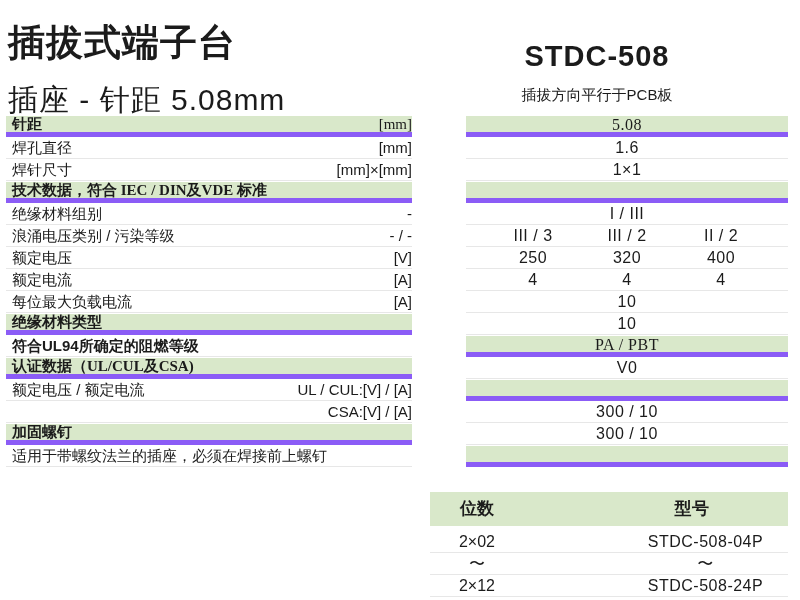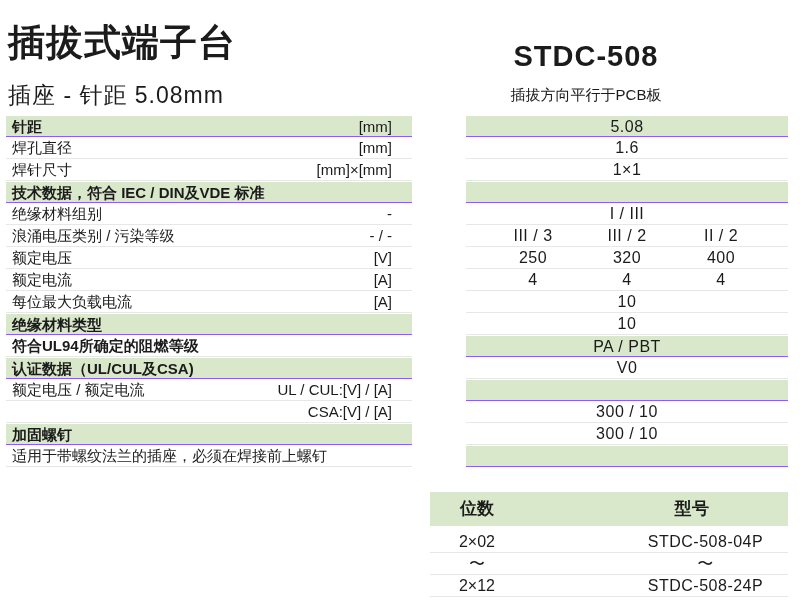--- a/index.html
+++ b/index.html
@@ -8,36 +8,36 @@
     --text:#1b1b1b;
   }
   html,body{margin:0;padding:0;background:#fff;}
   .page{
     position:relative;width:800px;height:600px;background:#fff;overflow:hidden;
     font-family:"Liberation Sans","DejaVu Sans",sans-serif;color:var(--text);
   }
   
   .hdr-left{position:absolute;left:8px;top:20px;}
   .title{font-size:37px;font-weight:800;letter-spacing:1px;line-height:1.25;}
-  .subtitle{font-size:23px;font-weight:400;margin-top:14px;letter-spacing:1px;}
-  .hdr-right{position:absolute;left:407px;top:40px;width:358px;text-align:center;}
+  .subtitle{font-size:30px;font-weight:400;margin-top:14px;letter-spacing:1px;}
+  .hdr-right{position:absolute;left:418px;top:40px;width:358px;text-align:center;}
   .model{font-size:29px;font-weight:800;letter-spacing:1px;}
   .model-note{font-size:15px;margin-top:13px;}
   
   .tables{position:absolute;left:6px;top:115px;display:flex;}
   .ltable{width:406px;}
   .rtable{width:358px;margin-left:18px;}
   .lrow,.rrow{
     height:22px;line-height:21px;box-sizing:border-box;
     border-bottom:1px solid var(--border);
     display:flex;align-items:center;font-size:15px;
   }
   .lrow .lbl{padding-left:6px;flex:1;white-space:nowrap;}
-  .lrow .unit{padding-right:20px;text-align:right;white-space:nowrap;}
-  .g{background:var(--green);border-bottom:1px solid #8b5cf6;border-top:1px solid #fff;}
+  .lrow .unit{padding-right:0;text-align:right;white-space:nowrap;}
+  .g{background:var(--green);border-bottom:5px solid #8b5cf6;border-top:1px solid #fff;font-family:Liberation Serif, serif;}
   .b{font-weight:700;}
   .rrow{justify-content:center;font-size:16px;letter-spacing:0.5px;margin-left:36px;}
   .rrow.triple{padding:0 20px;}
   .rrow.triple span{flex:1;text-align:center;}
   
   .mtable{margin-top:25px;}
   .mhead{
     height:34px;line-height:34px;background:var(--green);display:flex;
     font-weight:700;font-size:17px;margin-bottom:5px;
   }

